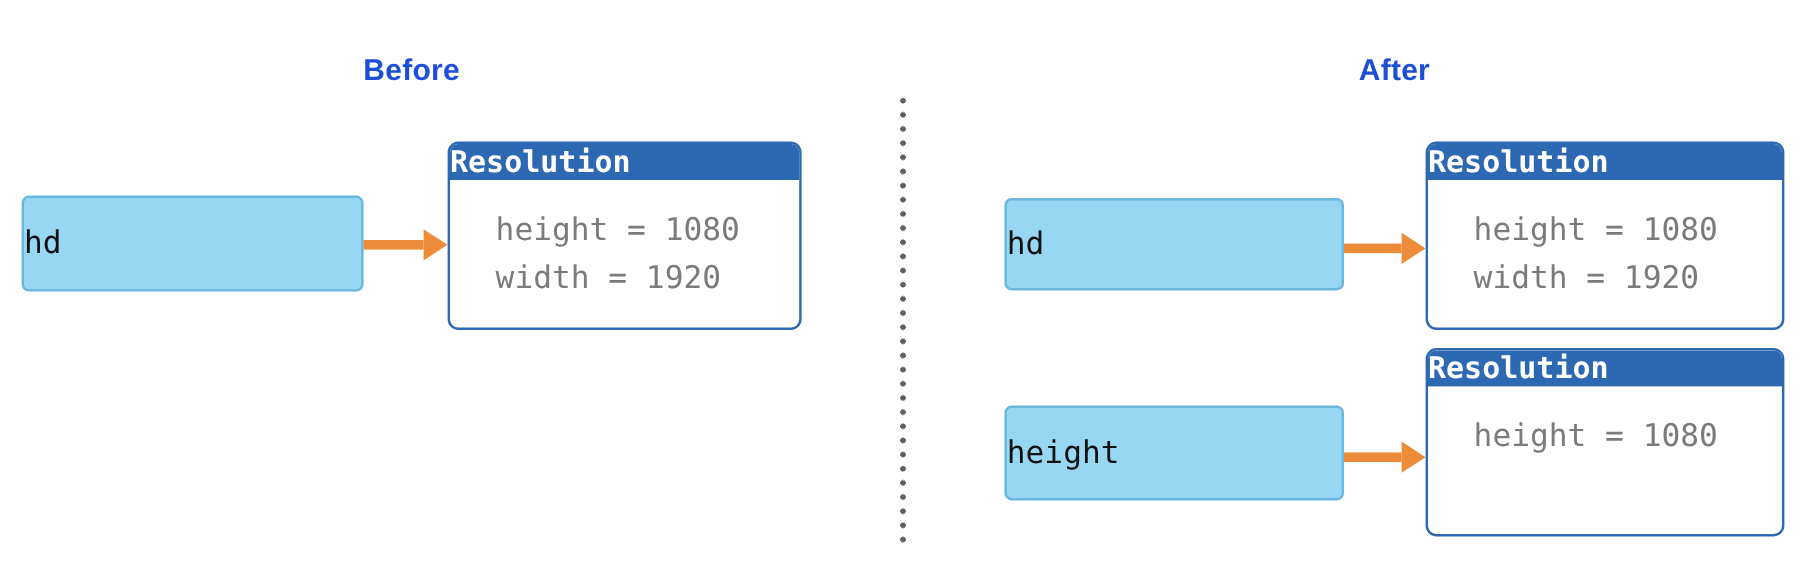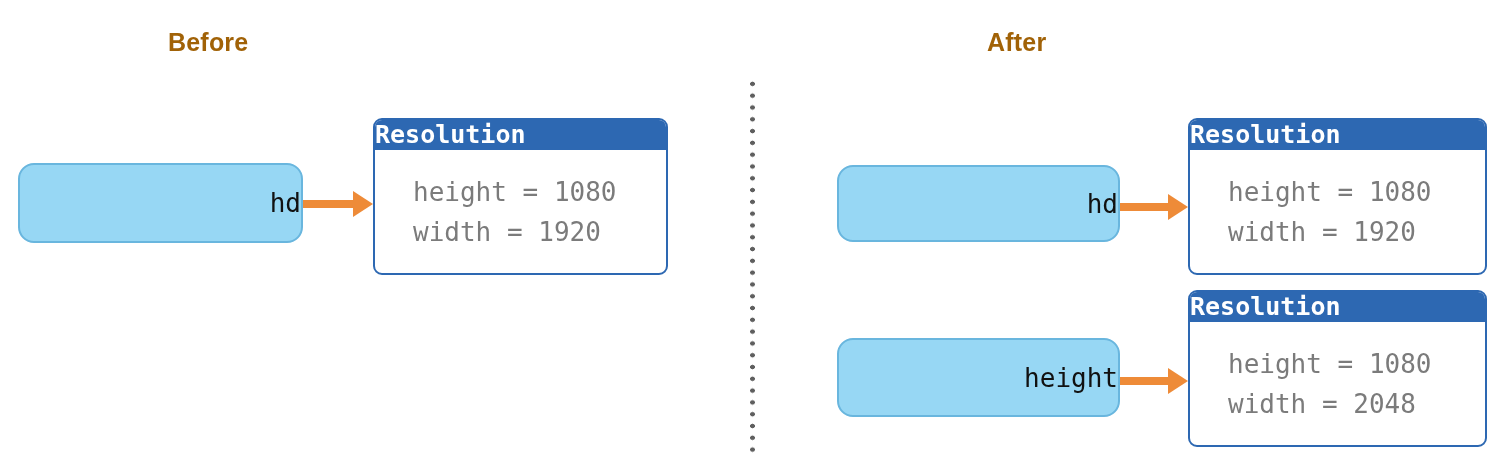--- a/index.html
+++ b/index.html
@@ -18,38 +18,38 @@
   .canvas {
     position: relative;
     width: 1510px;
     height: 474px;
     background: #ffffff;
     overflow: hidden;
   }
 
   .panel-title {
     position: absolute;
-    top: 28px;
+    top: 45px;
     font-size: 25px;
     font-weight: bold;
-    color: #a16207;
-    text-align: left;
+    color: #1d4ed8;
+    text-align: center;
     letter-spacing: 0.2px;
   }
   .title-before { left: 168px; width: 350px; }
   .title-after  { left: 987px; width: 350px; }
 
   .var-box {
     position: absolute;
     background: var(--variable-fill-blue);
     border: 2px solid var(--variable-border-blue);
-    border-radius: 16px;
+    border-radius: 6px;
     display: flex;
     align-items: center;
-    justify-content: flex-end;
+    justify-content: flex-start;
   }
   .var-label {
     font-family: "DejaVu Sans Mono", monospace;
     font-size: 26px;
     color: #111111;
   }
 
   .arrow {
     position: absolute;
     height: 36px;
@@ -176,18 +176,17 @@
 
     <div class="arrow a2-arrow">
       <span class="arrow-shaft"></span>
       <span class="arrow-head"></span>
     </div>
 
     <div class="instance a2-instance">
       <div class="instance-header">Resolution</div>
       <div class="instance-body">
         <div class="instance-field">height = 1080</div>
-        <div class="instance-field">width = 2048</div>
       </div>
     </div>
   </div>
 
 </div>
 
 </body></html>

